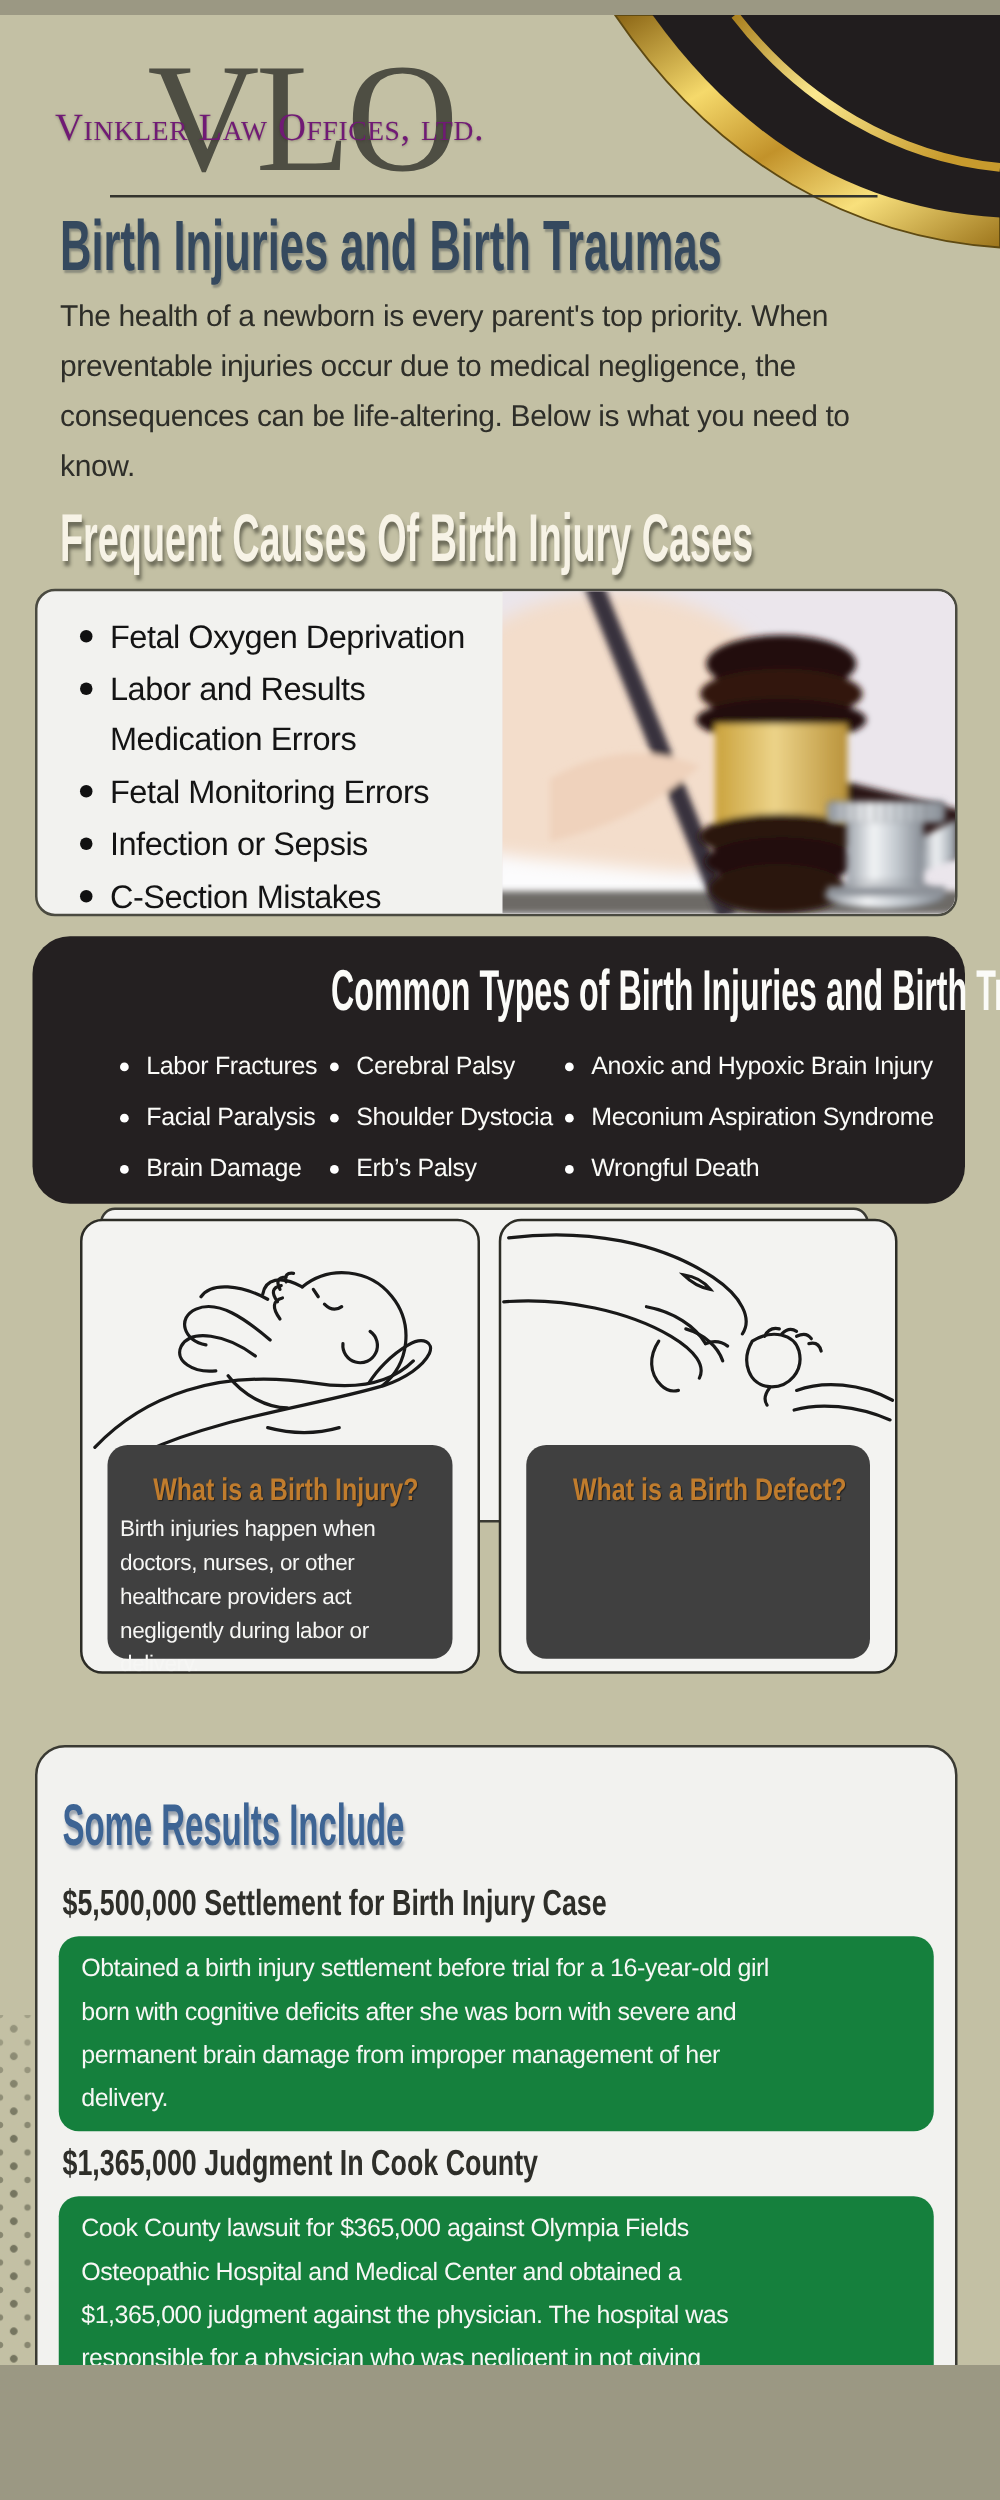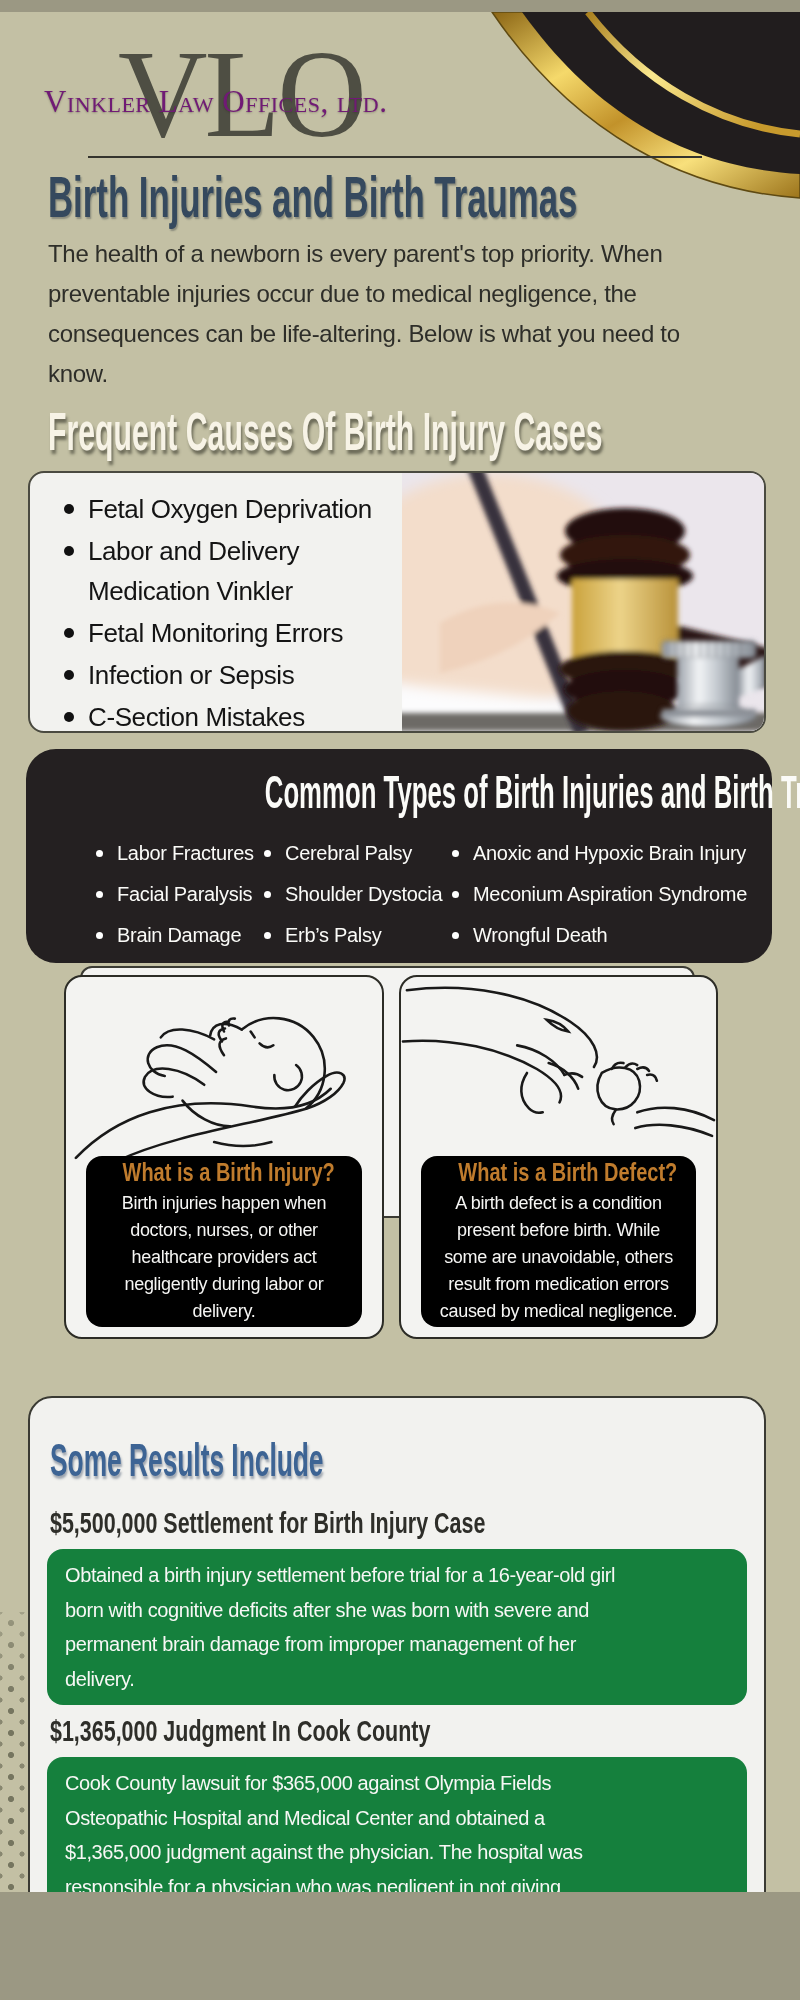--- a/index.html
+++ b/index.html
@@ -99,21 +99,21 @@
   .def-card {
     position:absolute; top:963px; width:320px; height:364px; z-index:3;
     background:#f3f3f1; border:2px solid #2c2c26; border-radius:18px; overflow:hidden;
   }
   .def-card.left { left:64px; }
   .def-card.right { left:399px; width:319px; }
   .def-art { position:absolute; top:0; left:0; width:100%; height:185px; }
   .def-art svg { width:100%; height:100%; display:block; }
   .def-box {
     position:absolute; left:20px; right:20px; top:179px; bottom:10px;
-    background:#000000; border-radius:16px; padding:0 10px; text-align:center;
+    background:#404040; border-radius:16px; padding:20px 10px; text-align:left;
   }
   .def-box h3 { margin:2px 0 3px; }
   .def-box h3 .cond { font-size:25px; color:#c07c2d; transform:scaleX(.8); text-shadow:1px 1px 1px rgba(0,0,0,.5); }
   .def-box p {
     font-size:18px; line-height:27px; letter-spacing:-.3px; color:#f6f6f4;
     white-space:pre-line;
   }
   
   .results-card {
     position:absolute; top:1384px; left:28px; width:738px; height:544px; z-index:2;
@@ -177,21 +177,21 @@
   <p class="intro">The health of a newborn is every parent's top priority. When
 preventable injuries occur due to medical negligence, the
 consequences can be life-altering. Below is what you need to
 know.</p>
 
   <h2 class="freq-heading"><span class="cond">Frequent Causes Of Birth Injury Cases</span></h2>
 
   <section class="causes-card">
     <ul class="causes-list">
       <li>Fetal Oxygen Deprivation</li>
-      <li>Labor and Delivery Medication Vinkler</li>
+      <li>Labor and Results Medication Errors</li>
       <li>Fetal Monitoring Errors</li>
       <li>Infection or Sepsis</li>
       <li>C-Section Mistakes</li>
     </ul>
     <div class="gavel-wrap">
       <svg viewBox="0 0 366 258" preserveAspectRatio="xMidYMid slice" aria-hidden="true">
         <defs>
           <filter id="soft" x="-30%" y="-30%" width="160%" height="160%">
               <feGaussianBlur stdDeviation="7"></feGaussianBlur>
             </filter>
@@ -317,25 +317,20 @@
         <path d="M228 90 q6 -6 12 -2"></path>
         <path d="M240 92 q8 -4 12 2"></path>
         <path d="M250 98 q8 -2 10 6"></path>
         <path d="M218 134 q-6 8 -2 14"></path>
         <path d="M318 144 C 292 130, 262 128, 240 136"></path>
         <path d="M316 160 C 288 148, 258 146, 238 152"></path>
       </svg>
     </div>
     <div class="def-box">
       <h3><span class="cond center">What is a Birth Defect?</span></h3>
-      <p>A birth defect is a condition
-present before birth. While
-some are unavoidable, others
-result from medication errors
-caused by medical negligence.</p>
     </div>
   </article>
 
   <section class="results-card">
     <h2 class="results-heading"><span class="cond">Some Results Include</span></h2>
 
     <h3 class="case-title"><span class="cond">$5,500,000 Settlement for Birth Injury Case</span></h3>
     <div class="case-box">
       <p>Obtained a birth injury settlement before trial for a 16-year-old girl
 born with cognitive deficits after she was born with severe and

